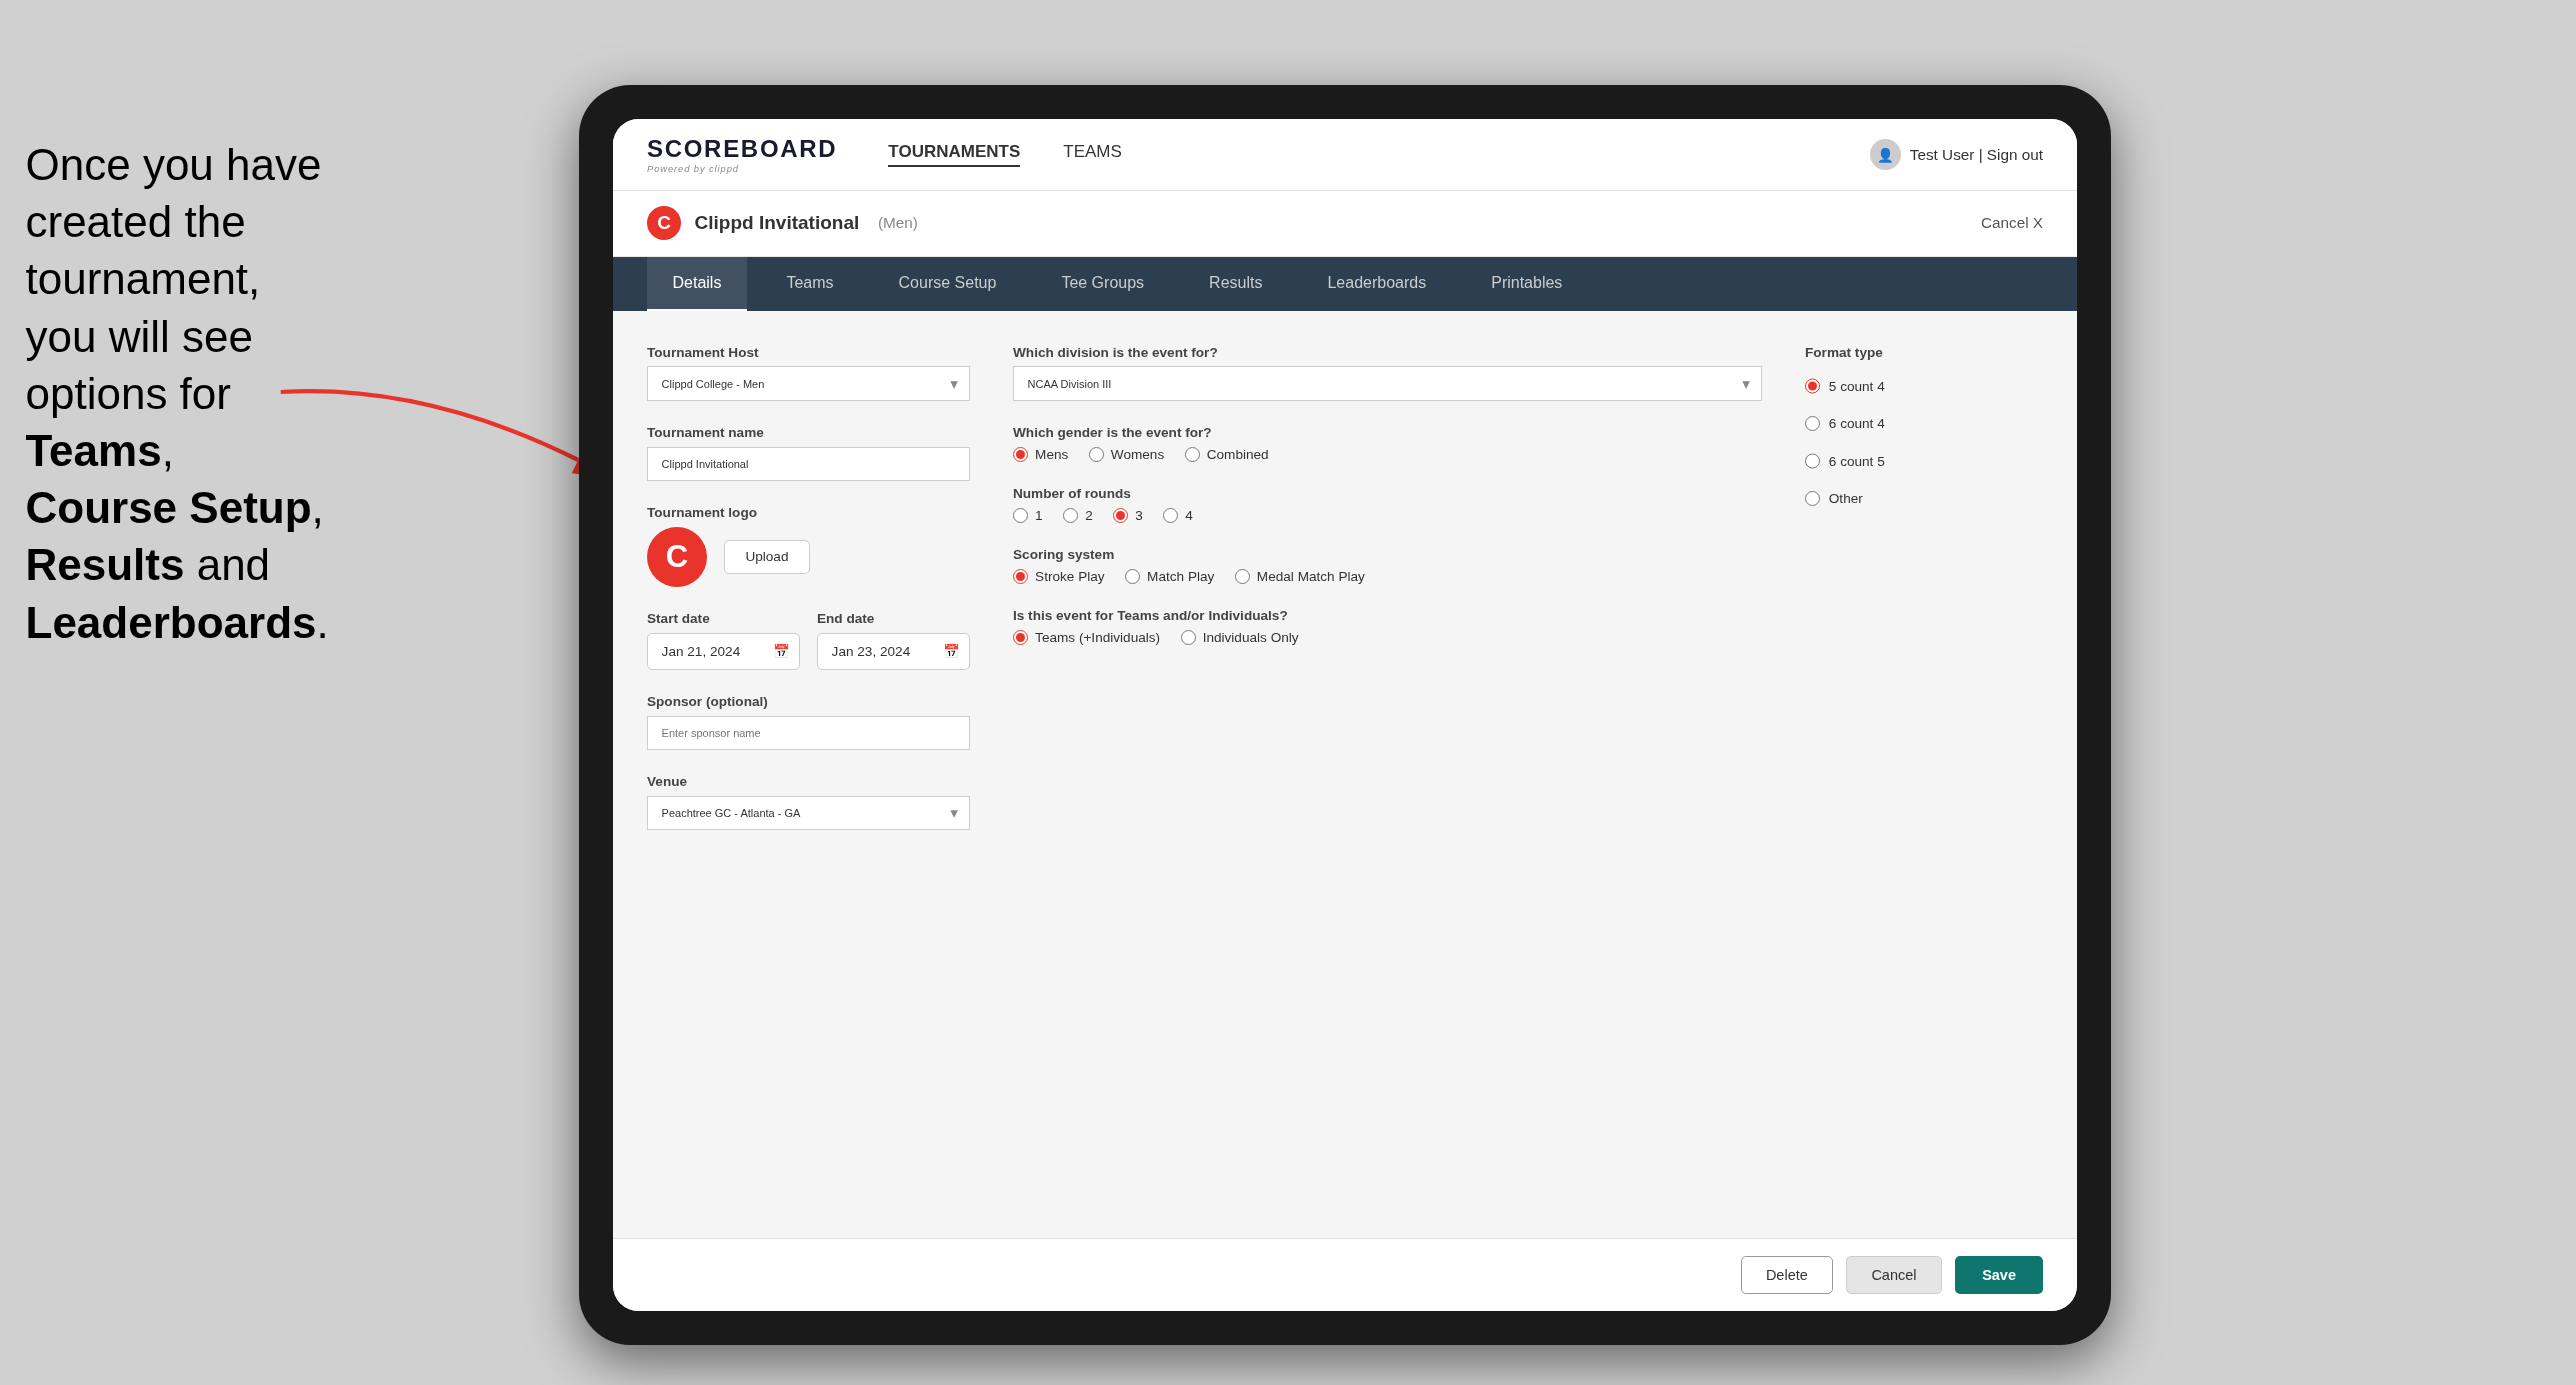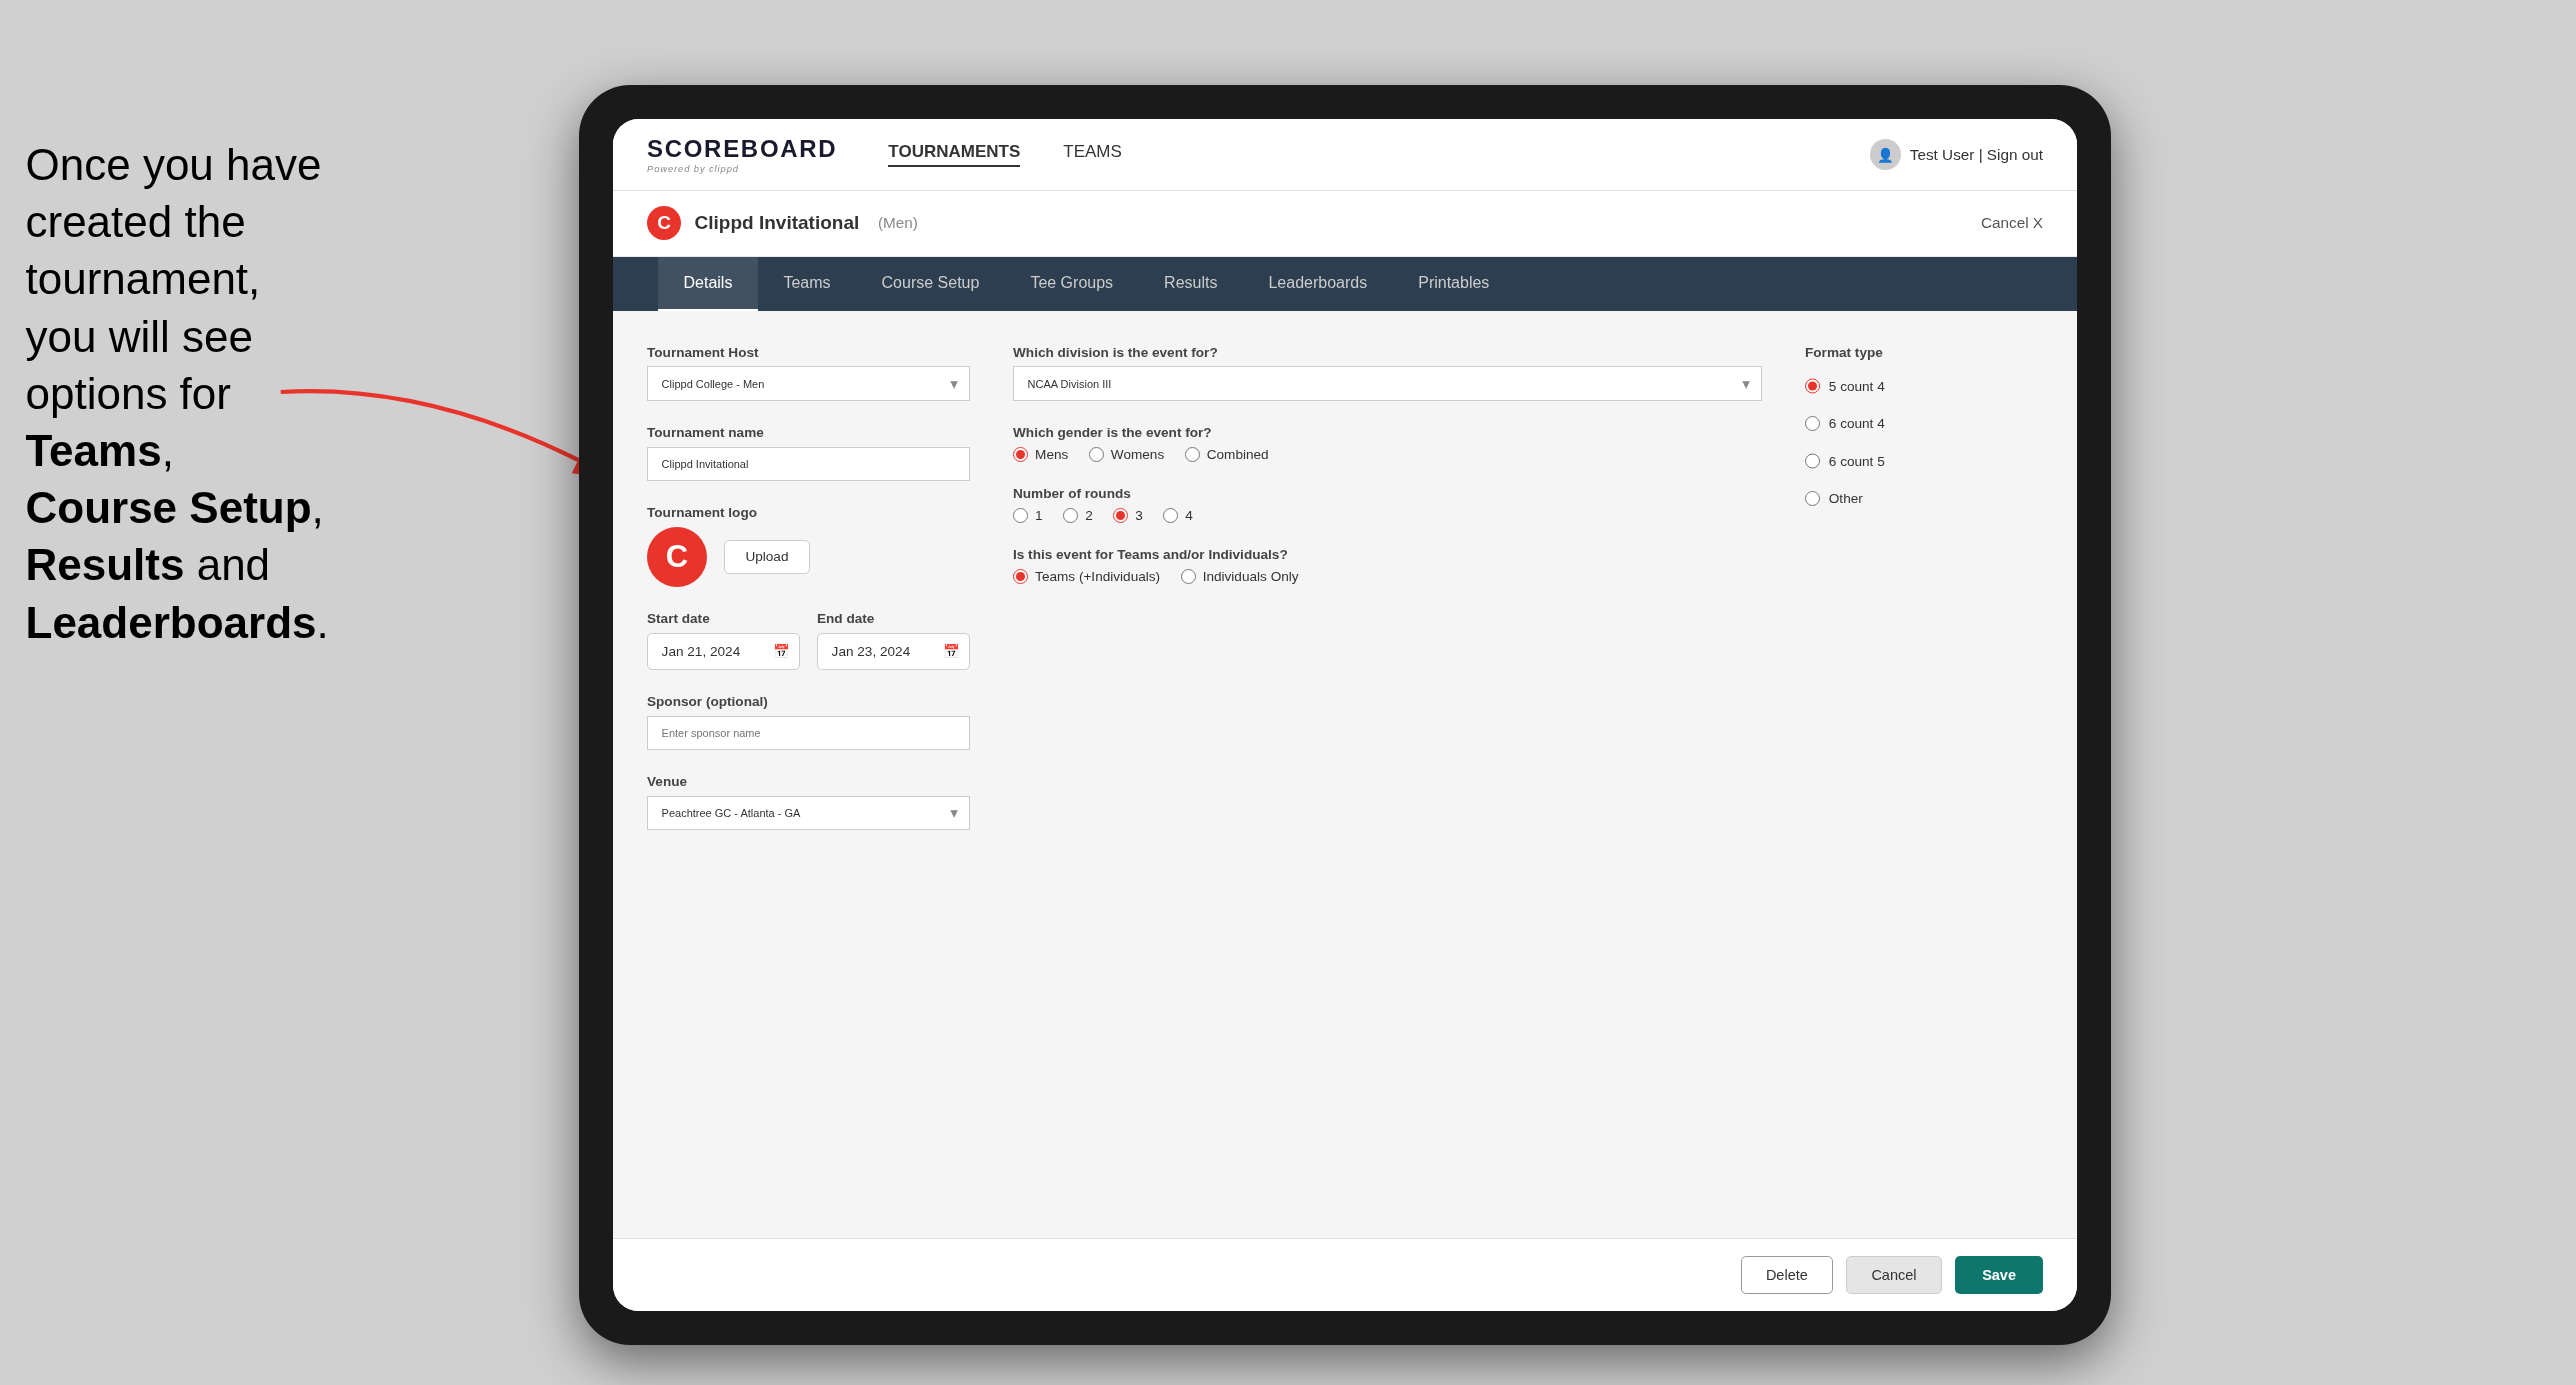--- a/index.html
+++ b/index.html
@@ -155,22 +155,22 @@
       cursor: pointer;
       display: flex;
       align-items: center;
       gap: 5.1px;
     }
 
     
     .tabs-bar {
       background: #2c3e50;
       display: flex;
-      padding: 0 45px;
-      gap: 0;
+      padding: 0 34px;
+      gap: 14px;
     }
     .tab-item {
       padding: 17px 25.5px;
       font-size: 16px;
       color: #ccc;
       cursor: pointer;
       border-bottom: 2.6px solid transparent;
     }
     .tab-item.active {
       color: #fff;
@@ -562,20 +562,37 @@
               <input type="radio" class="radio-input" name="rounds" checked="" style="">
               <span>3</span>
             </label>
             <label class="radio-label">
               <input type="radio" class="radio-input" name="rounds" style="">
               <span>4</span>
             </label>
           </div>
         </div>
 
+        <div class="field-group">
+          <label class="field-label">Scoring system</label>
+          <div class="radio-group">
+            <label class="radio-label">
+              <input type="radio" class="radio-input" name="scoring" checked="" style="">
+              <span>Stroke Play</span>
+            </label>
+            <label class="radio-label">
+              <input type="radio" class="radio-input" name="scoring" style="">
+              <span>Match Play</span>
+            </label>
+            <label class="radio-label">
+              <input type="radio" class="radio-input" name="scoring" style="">
+              <span>Medal Match Play</span>
+            </label>
+          </div>
+        </div>
 
         <div class="field-group">
           <label class="field-label">Is this event for Teams and/or Individuals?</label>
           <div class="radio-group">
             <label class="radio-label">
               <input type="radio" class="radio-input" name="team_indiv" checked="" style="">
               <span>Teams (+Individuals)</span>
             </label>
             <label class="radio-label">
               <input type="radio" class="radio-input" name="team_indiv" style="">

